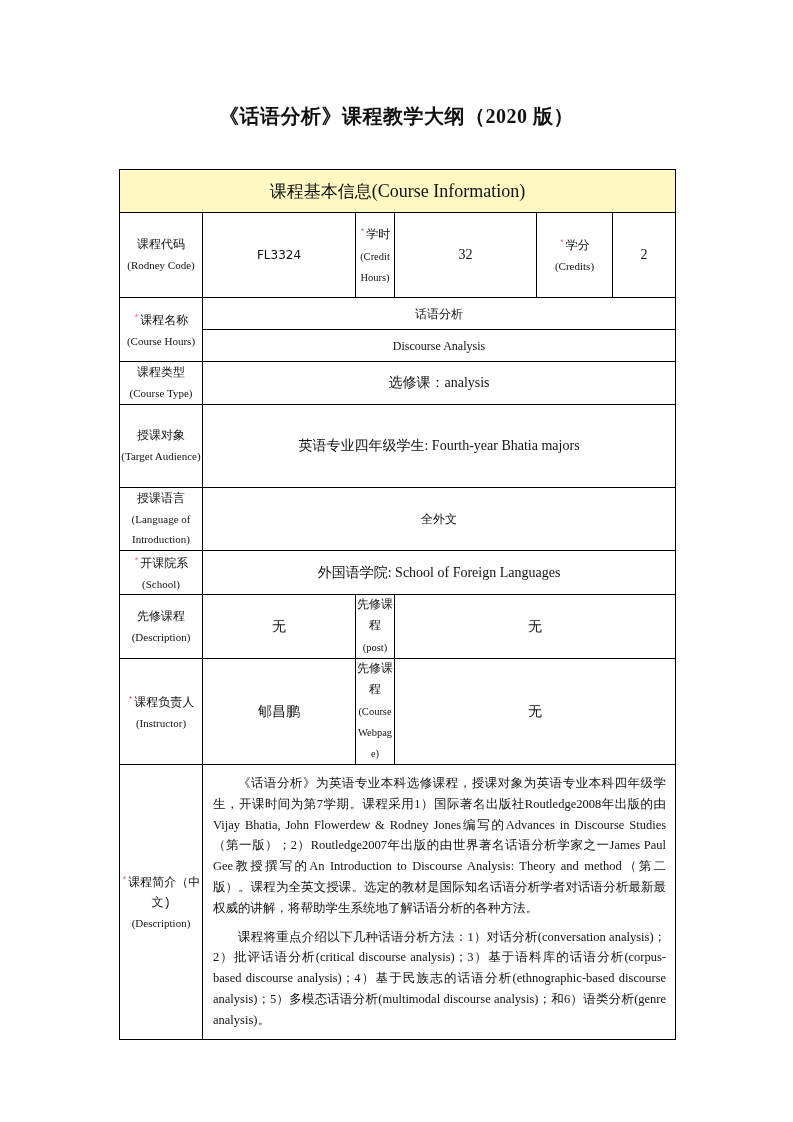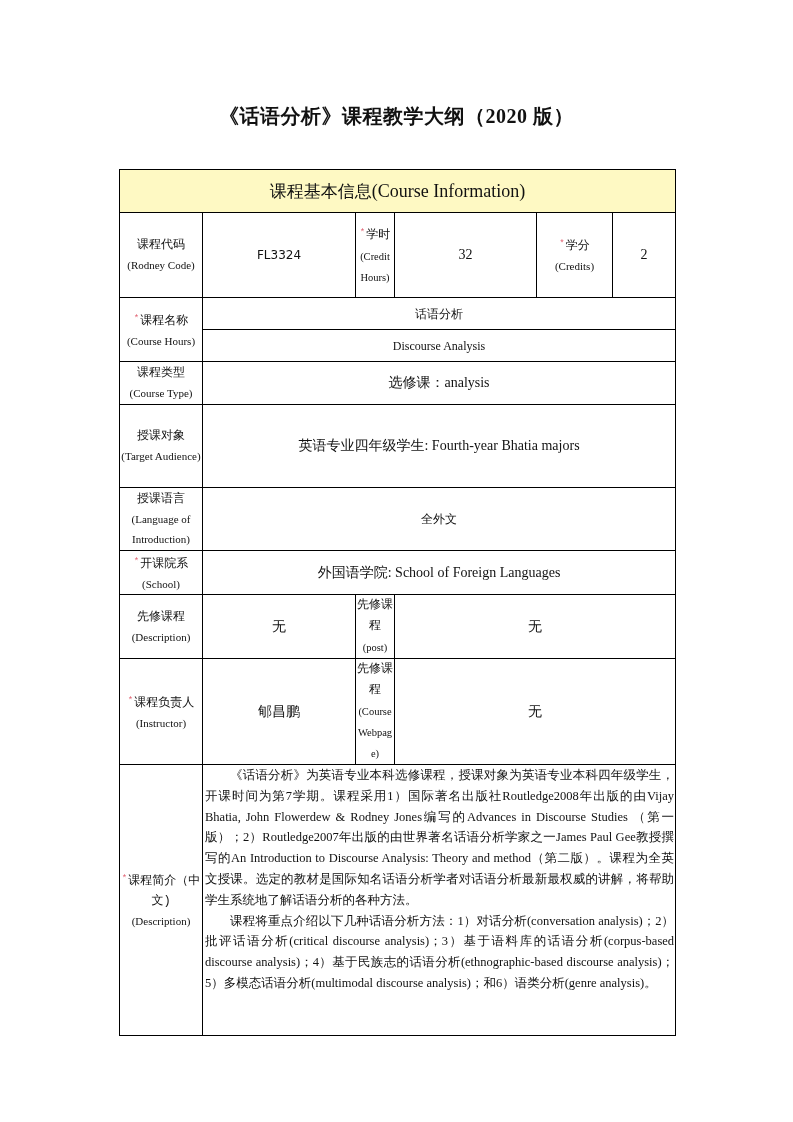--- a/index.html
+++ b/index.html
@@ -16,21 +16,21 @@
   .hdr .zh { font-family: "DejaVu Sans", sans-serif; font-size: 17px; }
   .lbl { font-size: 11px !important; line-height: 20px !important; }
   .lbl .zh { font-family: Liberation Mono, monospace; font-size: 12px; }
   .req { color: #e06070; font-size: 9px; vertical-align: 3px; margin-right: 1px; }
   .sans { font-family: "DejaVu Sans", sans-serif; }
   .val { font-size: 14px !important; margin-left: 31px; }
   .val-sm { font-size: 12px !important; border-radius: 27px; }
   .narrow { font-size: 10.5px !important; line-height: 21px !important; word-break: break-all; }
   .desc { text-align: left !important; font-size: 12.5px !important; line-height: 20.8px !important;
           padding: 0 1px 0 2px !important; vertical-align: top !important; text-align: justify !important; }
-  .desc p { margin: 0; text-indent: 2em; }
+  .desc p { margin: 8px; text-indent: 2em; }
 </style>
 </head>
 <body>
 
 <div class="doc-title">《话语分析》课程教学大纲（2020 版）</div>
 
 <table class="info">
   <colgroup>
     <col style="width:83px">
     <col style="width:153px">

